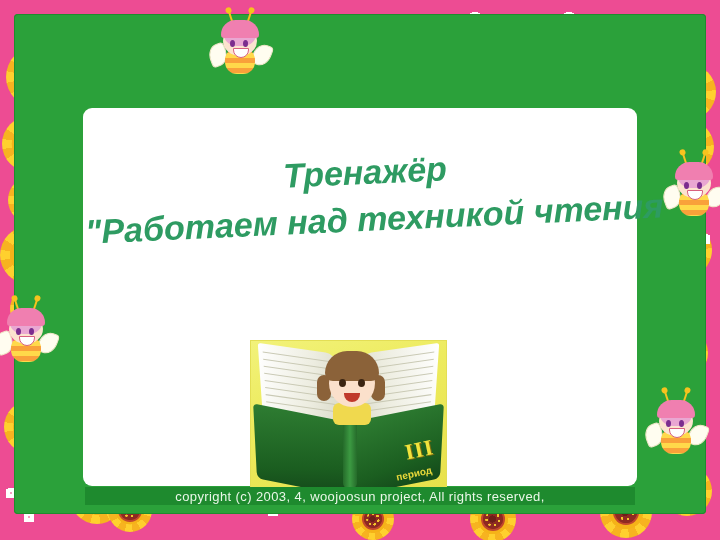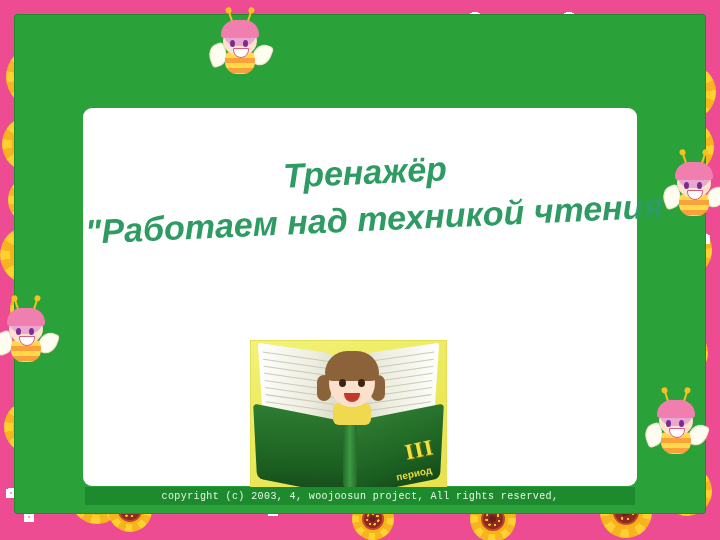--- a/index.html
+++ b/index.html
@@ -85,22 +85,22 @@
     background:#C0392B;z-index:7;}
   .girl-collar{position:absolute;left:82px;top:62px;width:38px;height:22px;
     background:#F0D94E;border-radius:6px;z-index:3;}
 
   
   .copyright-bar{
     position:absolute;left:85px;top:487px;width:550px;height:18px;
     background:#1E8A2E;display:flex;align-items:center;justify-content:center;
   }
   .copyright-text{
-    color:#EAF7E8;font-size:10px;letter-spacing:0.4px;
-    font-family:Liberation Mono, monospace;white-space:nowrap;
+    color:#EAF7E8;font-size:13px;letter-spacing:0.4px;
+    font-family:Liberation Sans, sans-serif;white-space:nowrap;
   }
 
   
   .sf{position:absolute;border-radius:50%;}
   .sf .petals{position:absolute;inset:0;border-radius:50%;
     background:
       radial-gradient(circle at 50% 50%, transparent 33%, #F5B318 34%, #F5B318 46%, transparent 47%),
       conic-gradient(#FFD02E 0 6%, #F7B320 6% 12%, #FFD02E 12% 18%, #F7B320 18% 24%,
                      #FFD02E 24% 30%, #F7B320 30% 36%, #FFD02E 36% 42%, #F7B320 42% 48%,
                      #FFD02E 48% 54%, #F7B320 54% 60%, #FFD02E 60% 66%, #F7B320 66% 72%,

